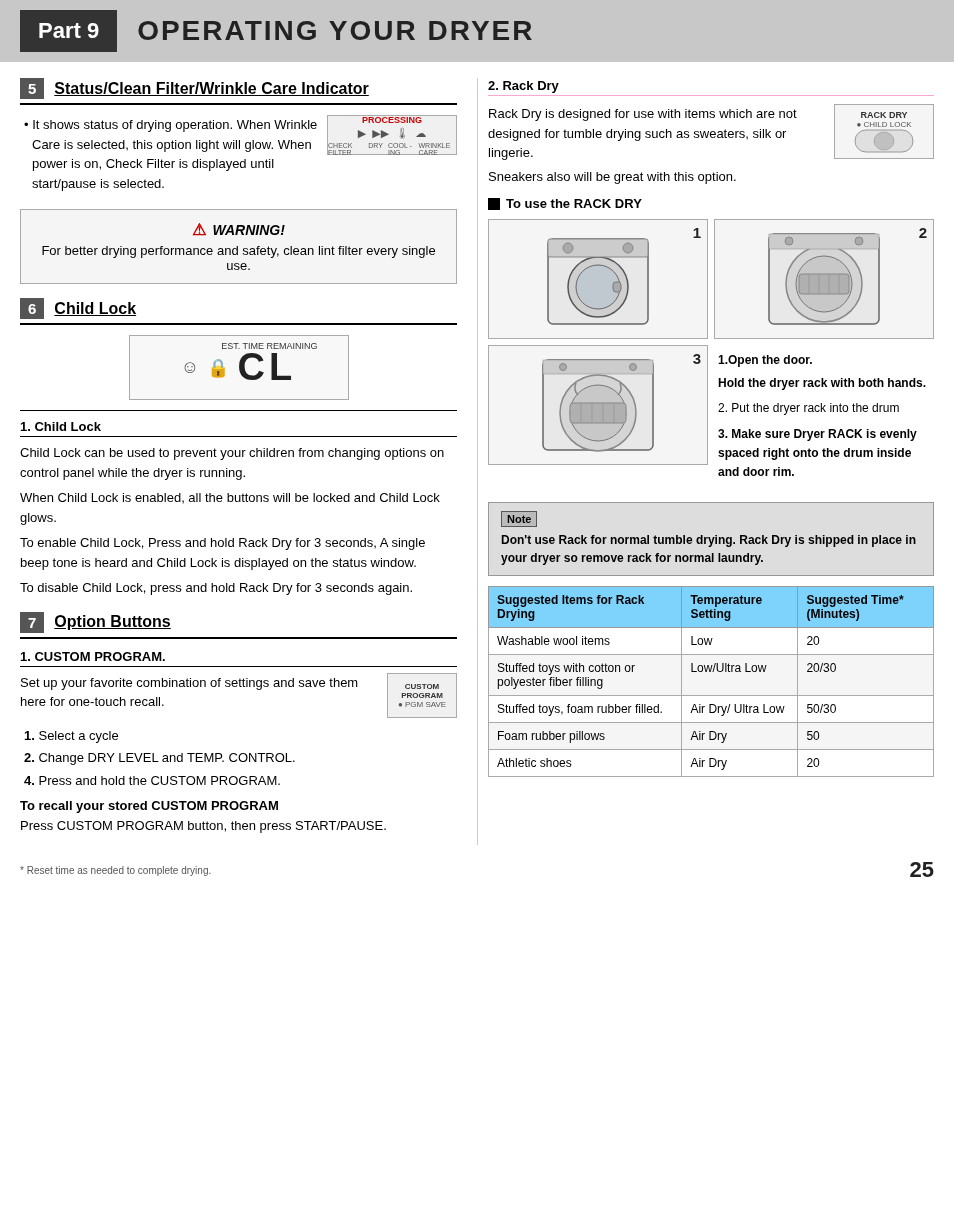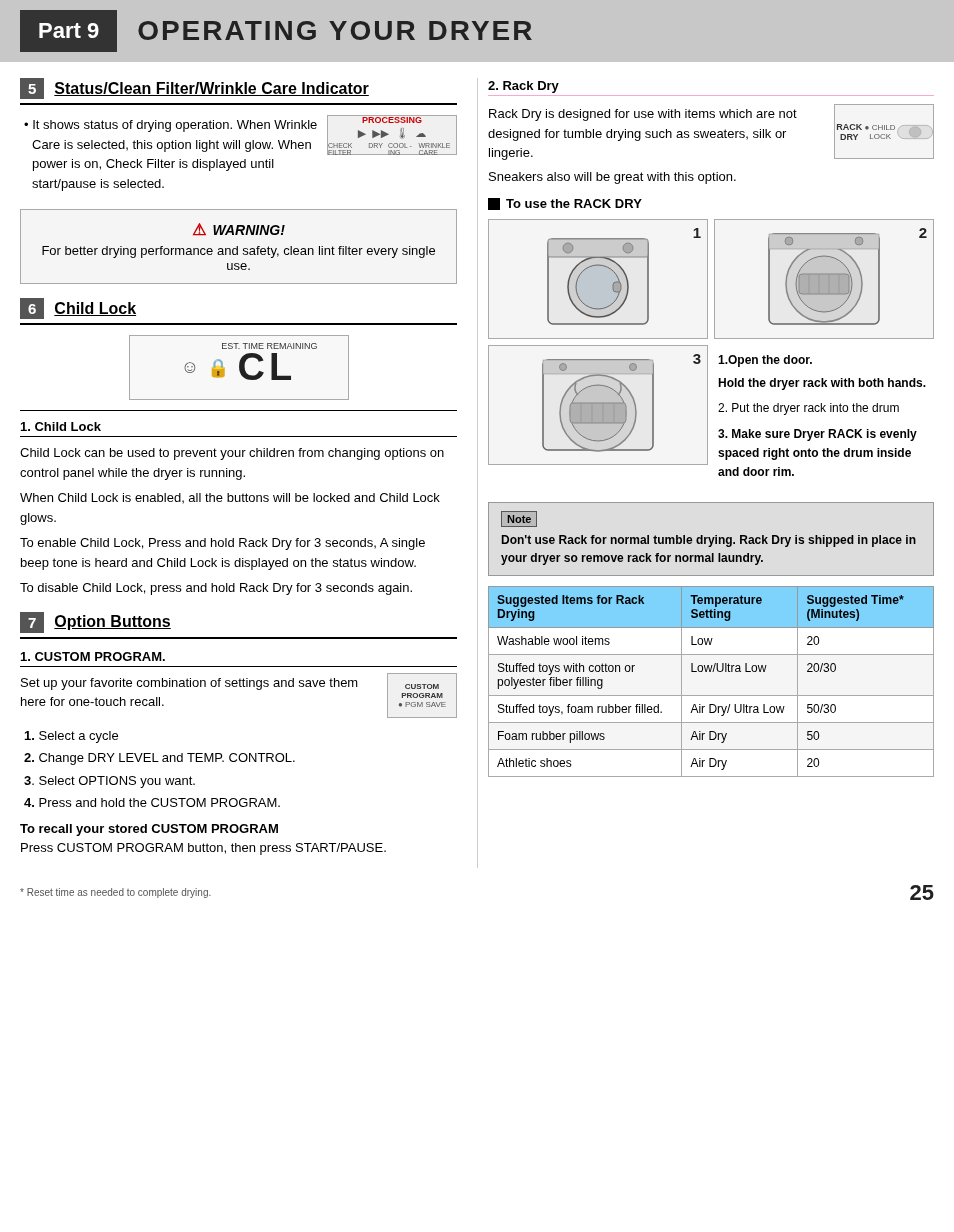--- a/index.html
+++ b/index.html
@@ -244,21 +244,21 @@
       flex: 1;
       line-height: 1.5;
       font-size: 13px;
     }
     .rack-dry-image {
       border: 1px solid #aaa;
       background: #f5f5f5;
       width: 100px;
       height: 55px;
       display: flex;
-      flex-direction: row;
+      flex-direction: column;
       align-items: center;
       justify-content: center;
       font-size: 8px;
       text-align: center;
       flex-shrink: 0;
     }
     .rack-dry-badge {
       font-size: 9px;
       font-weight: bold;
       color: #333;
@@ -465,21 +465,20 @@
           </div>
           <div style="font-size:8px;color:#555;text-align:center;">
             <span>● PGM SAVE</span>
           </div>
         </div>
       </div>
 
       <ul class="num-list">
         <li><strong>1.</strong> <span>Select a cycle</span></li>
         <li><strong>2.</strong> <span>Change DRY LEVEL and TEMP. CONTROL.</span></li>
-        <li><strong>3</strong>. <span>Select OPTIONS you want.</span></li>
         <li><strong>4.</strong> <span>Press and hold the CUSTOM PROGRAM.</span></li>
       </ul>
 
       <p class="para">
         <strong>To recall your stored CUSTOM PROGRAM</strong><br>
         <span>Press CUSTOM PROGRAM button, then press START/PAUSE.</span>
       </p>
     </div>
 
   </div>

